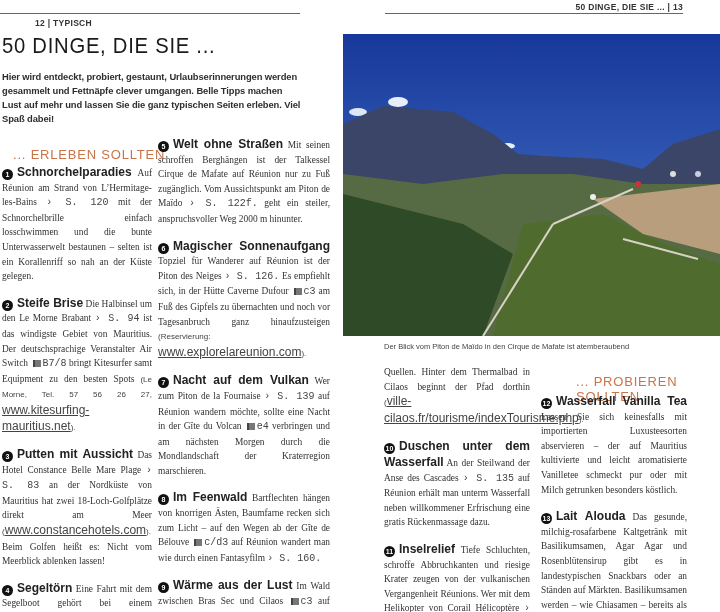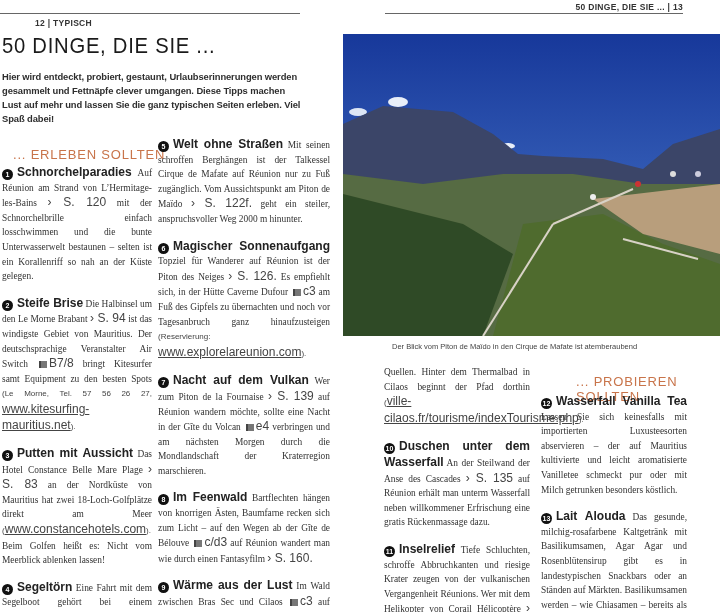--- a/index.html
+++ b/index.html
@@ -46,52 +46,52 @@
     display: inline-block; width: 11px; height: 11px; border-radius: 50%;
     background: #111; color: #fff; font-size: 7px; line-height: 11px;
     text-align: center; font-weight: bold; vertical-align: -1px; margin-right: 4px;
     font-family: "Liberation Sans", "DejaVu Sans", sans-serif;
   }
   .ititle {
     font-family: "Liberation Sans", "DejaVu Sans", sans-serif;
     font-weight: bold; color: #222; font-size: 12px;
   }
   .ref {
-    font-family: Liberation Sans, sans-serif; font-size: 12px; color: #444;
+    font-family: Liberation Mono, monospace; font-size: 10px; color: #444;
   }
   .info {
     font-family: "Liberation Sans", "DejaVu Sans", sans-serif; font-size: 8px; color: #444;
   }
   .link {
     font-family: "Liberation Sans", "DejaVu Sans", sans-serif; font-size: 12px; color: #444;
     text-decoration: underline;
   }
   .mapicon {
     display: inline-block; width: 6px; height: 7px; background: #777;
     border-left: 2px solid #444; vertical-align: -1px; margin: 0 2px;
   }
   .photo {
     position: absolute; left: 343px; top: 34px; width: 377px; height: 302px; overflow: hidden;
     background: linear-gradient(180deg, #1c3f9a 0%, #2a5bbf 40%, #5e86c9 58%, #7d8f6a 62%, #4c6a3a 75%, #3b4e2c 100%);
   }
   .caption {
-    position: absolute; left: 392px; top: 342px; margin: 0;
+    position: absolute; left: 384px; top: 342px; margin: 0;
     font-family: "Liberation Sans", "DejaVu Sans", sans-serif; font-size: 7.5px; color: #444;
   }
 </style>
 </head>
 <body>
 
 <div class="runhead left">12  |  TYPISCH</div>
 <div class="rule left"></div>
 <div class="runhead right">50 DINGE, DIE SIE ...  |  13</div>
 <div class="rule right"></div>
 
 <h1 class="title">50 DINGE, DIE SIE ...</h1>
-<p class="intro">Hier wird entdeckt, probiert, gestaunt, Urlaubserinnerungen werden gesammelt und Fettnäpfe clever umgangen. Diese Tipps machen Lust auf mehr und lassen Sie die ganz typischen Seiten erleben. Viel Spaß dabei!</p>
+<p class="intro">Hier wird entdeckt, probiert, gestaunt, Urlaubserinnerungen werden gesammelt und Fettnäpfe clever umgangen. Belle Tipps machen Lust auf mehr und lassen Sie die ganz typischen Seiten erleben. Viel Spaß dabei!</p>
 
 <h2 class="section-head" style="left:2px; top:136px;">... ERLEBEN SOLLTEN</h2>
 
 <div class="col" style="left:2px; top:165px; width:150px;">
   <div class="item">
     <p><span class="num">1</span><span class="ititle">Schnorchelparadies</span><span> Auf Réunion am Strand von L’Hermitage-les-Bains </span><span class="ref">› S. 120</span><span> mit der Schnorchelbrille einfach losschwimmen und die bunte Unterwasserwelt bestaunen – selten ist ein Korallenriff so nah an der Küste gelegen.</span></p>
   </div>
   <div class="item">
     <p><span class="num">2</span><span class="ititle">Steife Brise</span><span> Die Halbinsel um den Le Morne Brabant </span><span class="ref">› S. 94</span><span> ist das windigste Gebiet von Mauritius. Der deutschsprachige Veranstalter Air Switch </span><span class="mapicon"></span><span class="ref">B7/8</span><span> bringt Kitesurfer samt Equipment zu den besten Spots </span><span class="info">(Le Morne, Tel. 57 56 26 27, </span><span class="link">www.kitesurfing-mauritius.net</span><span class="info">).</span></p>
   </div>

